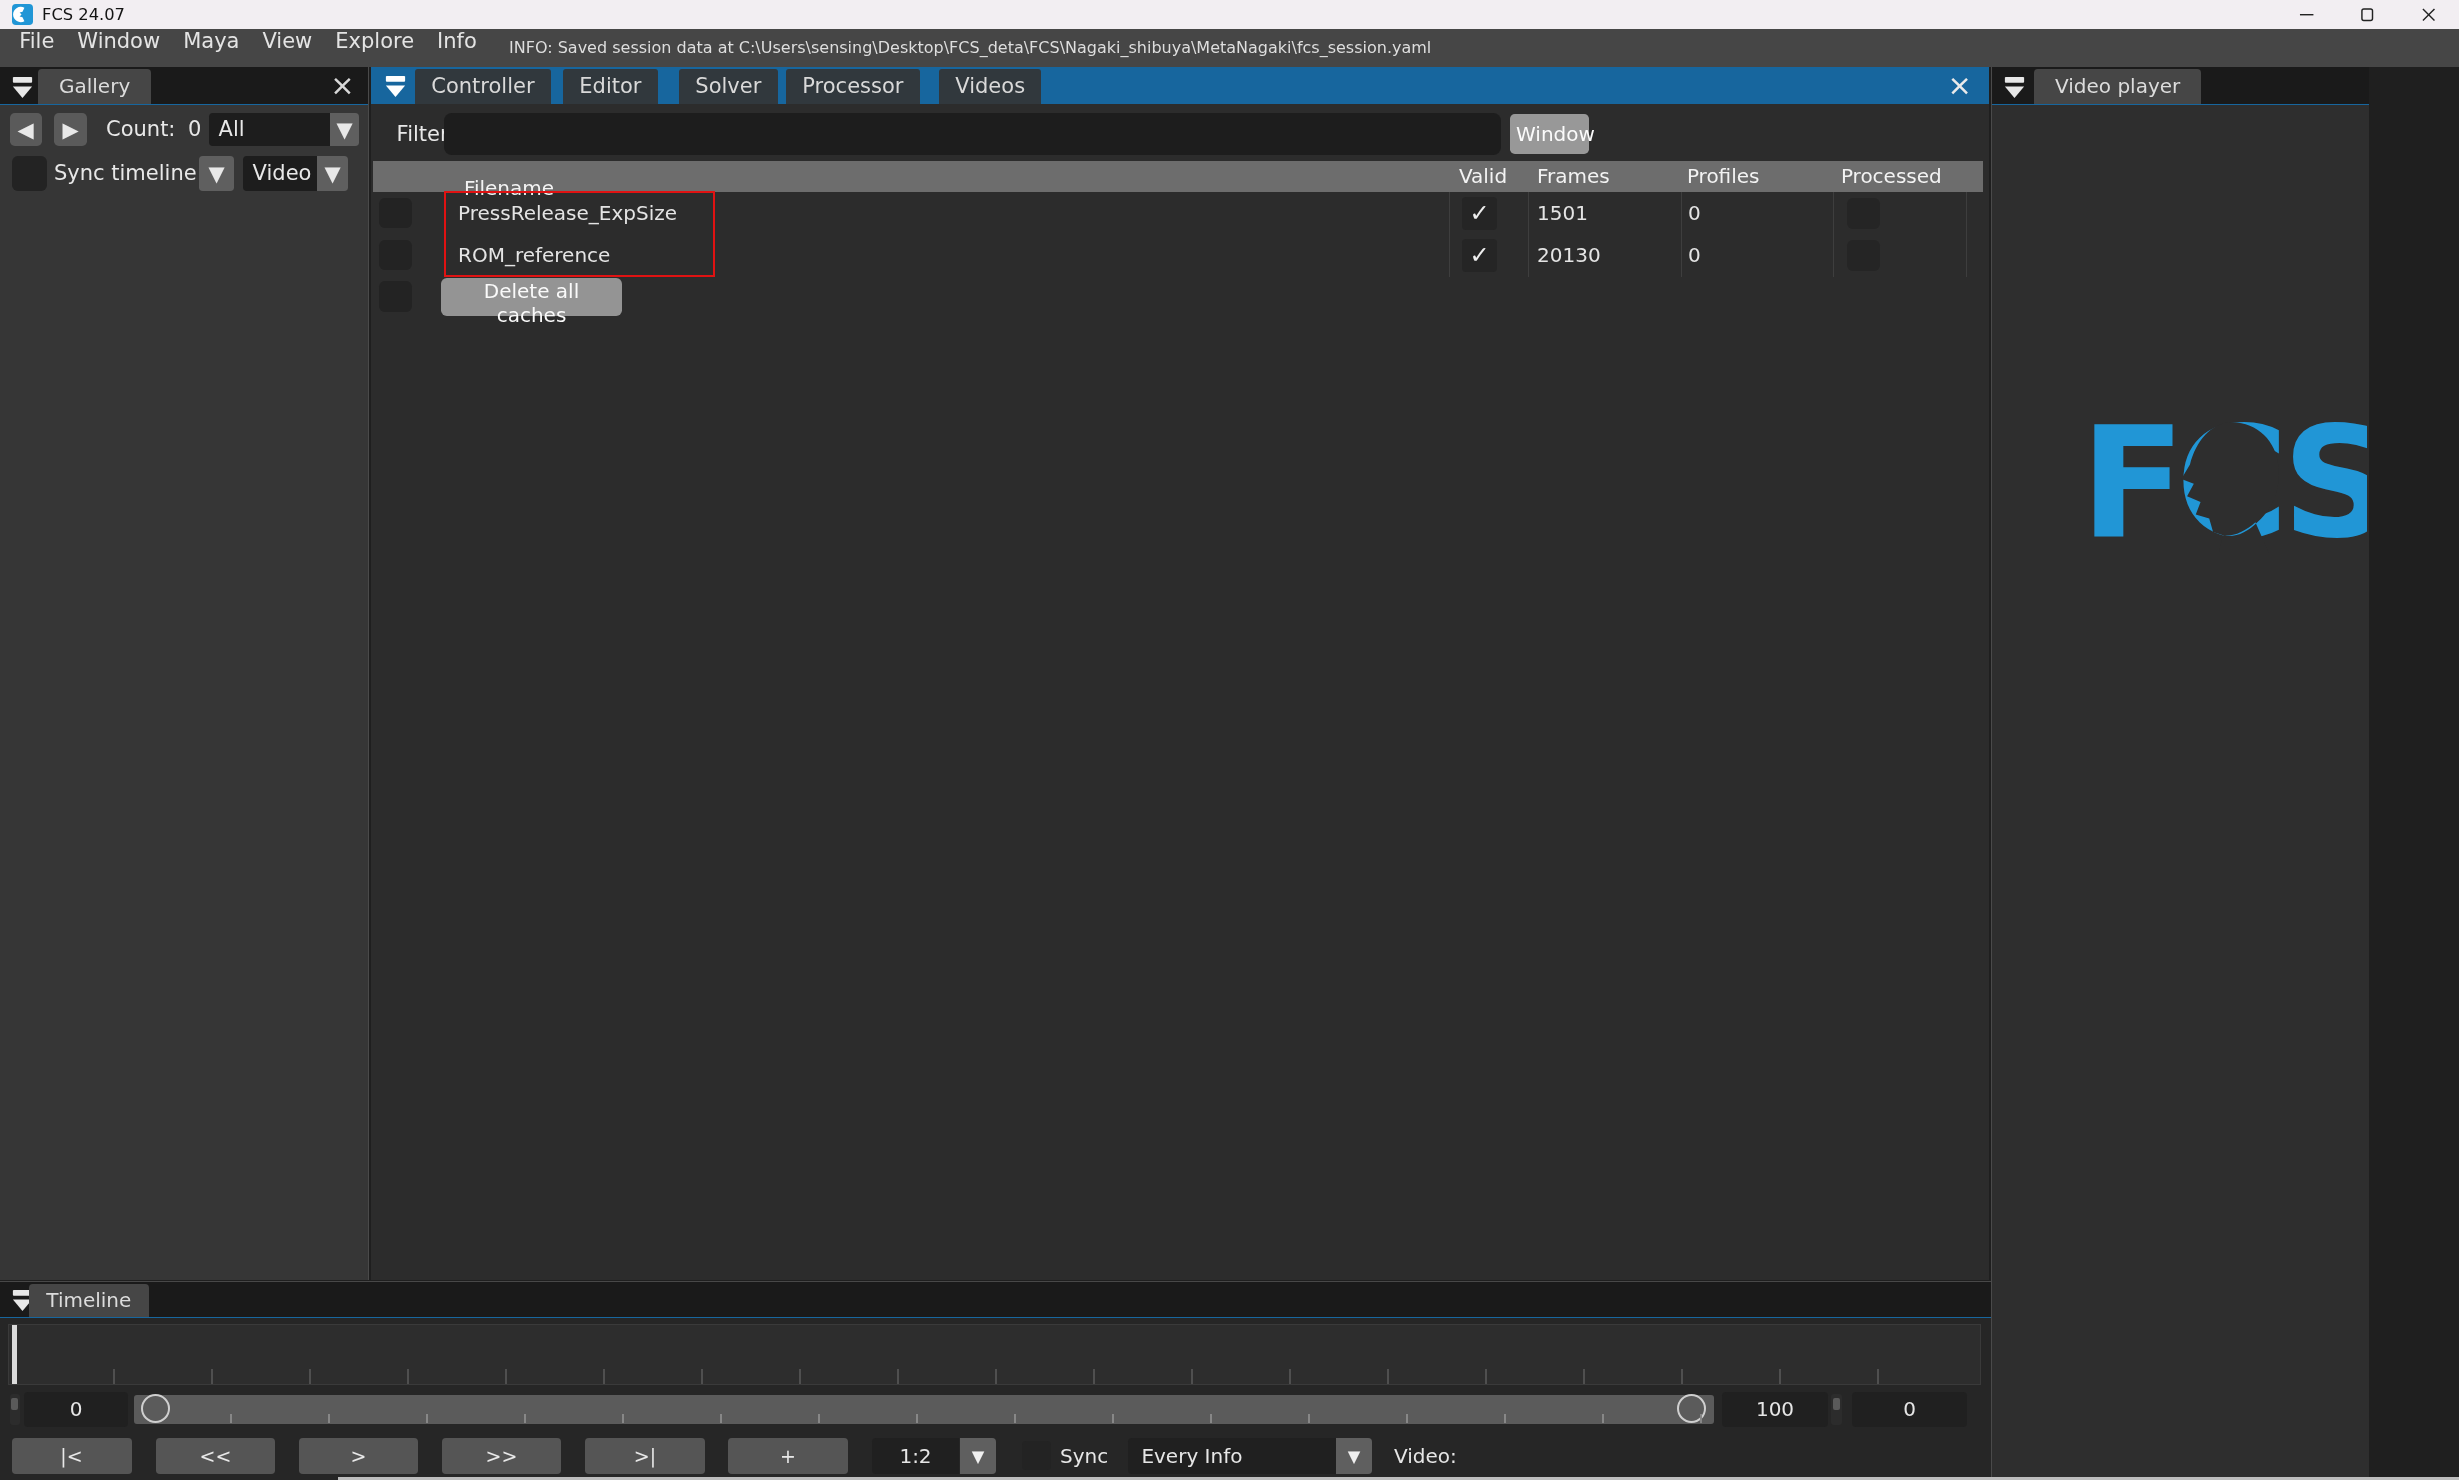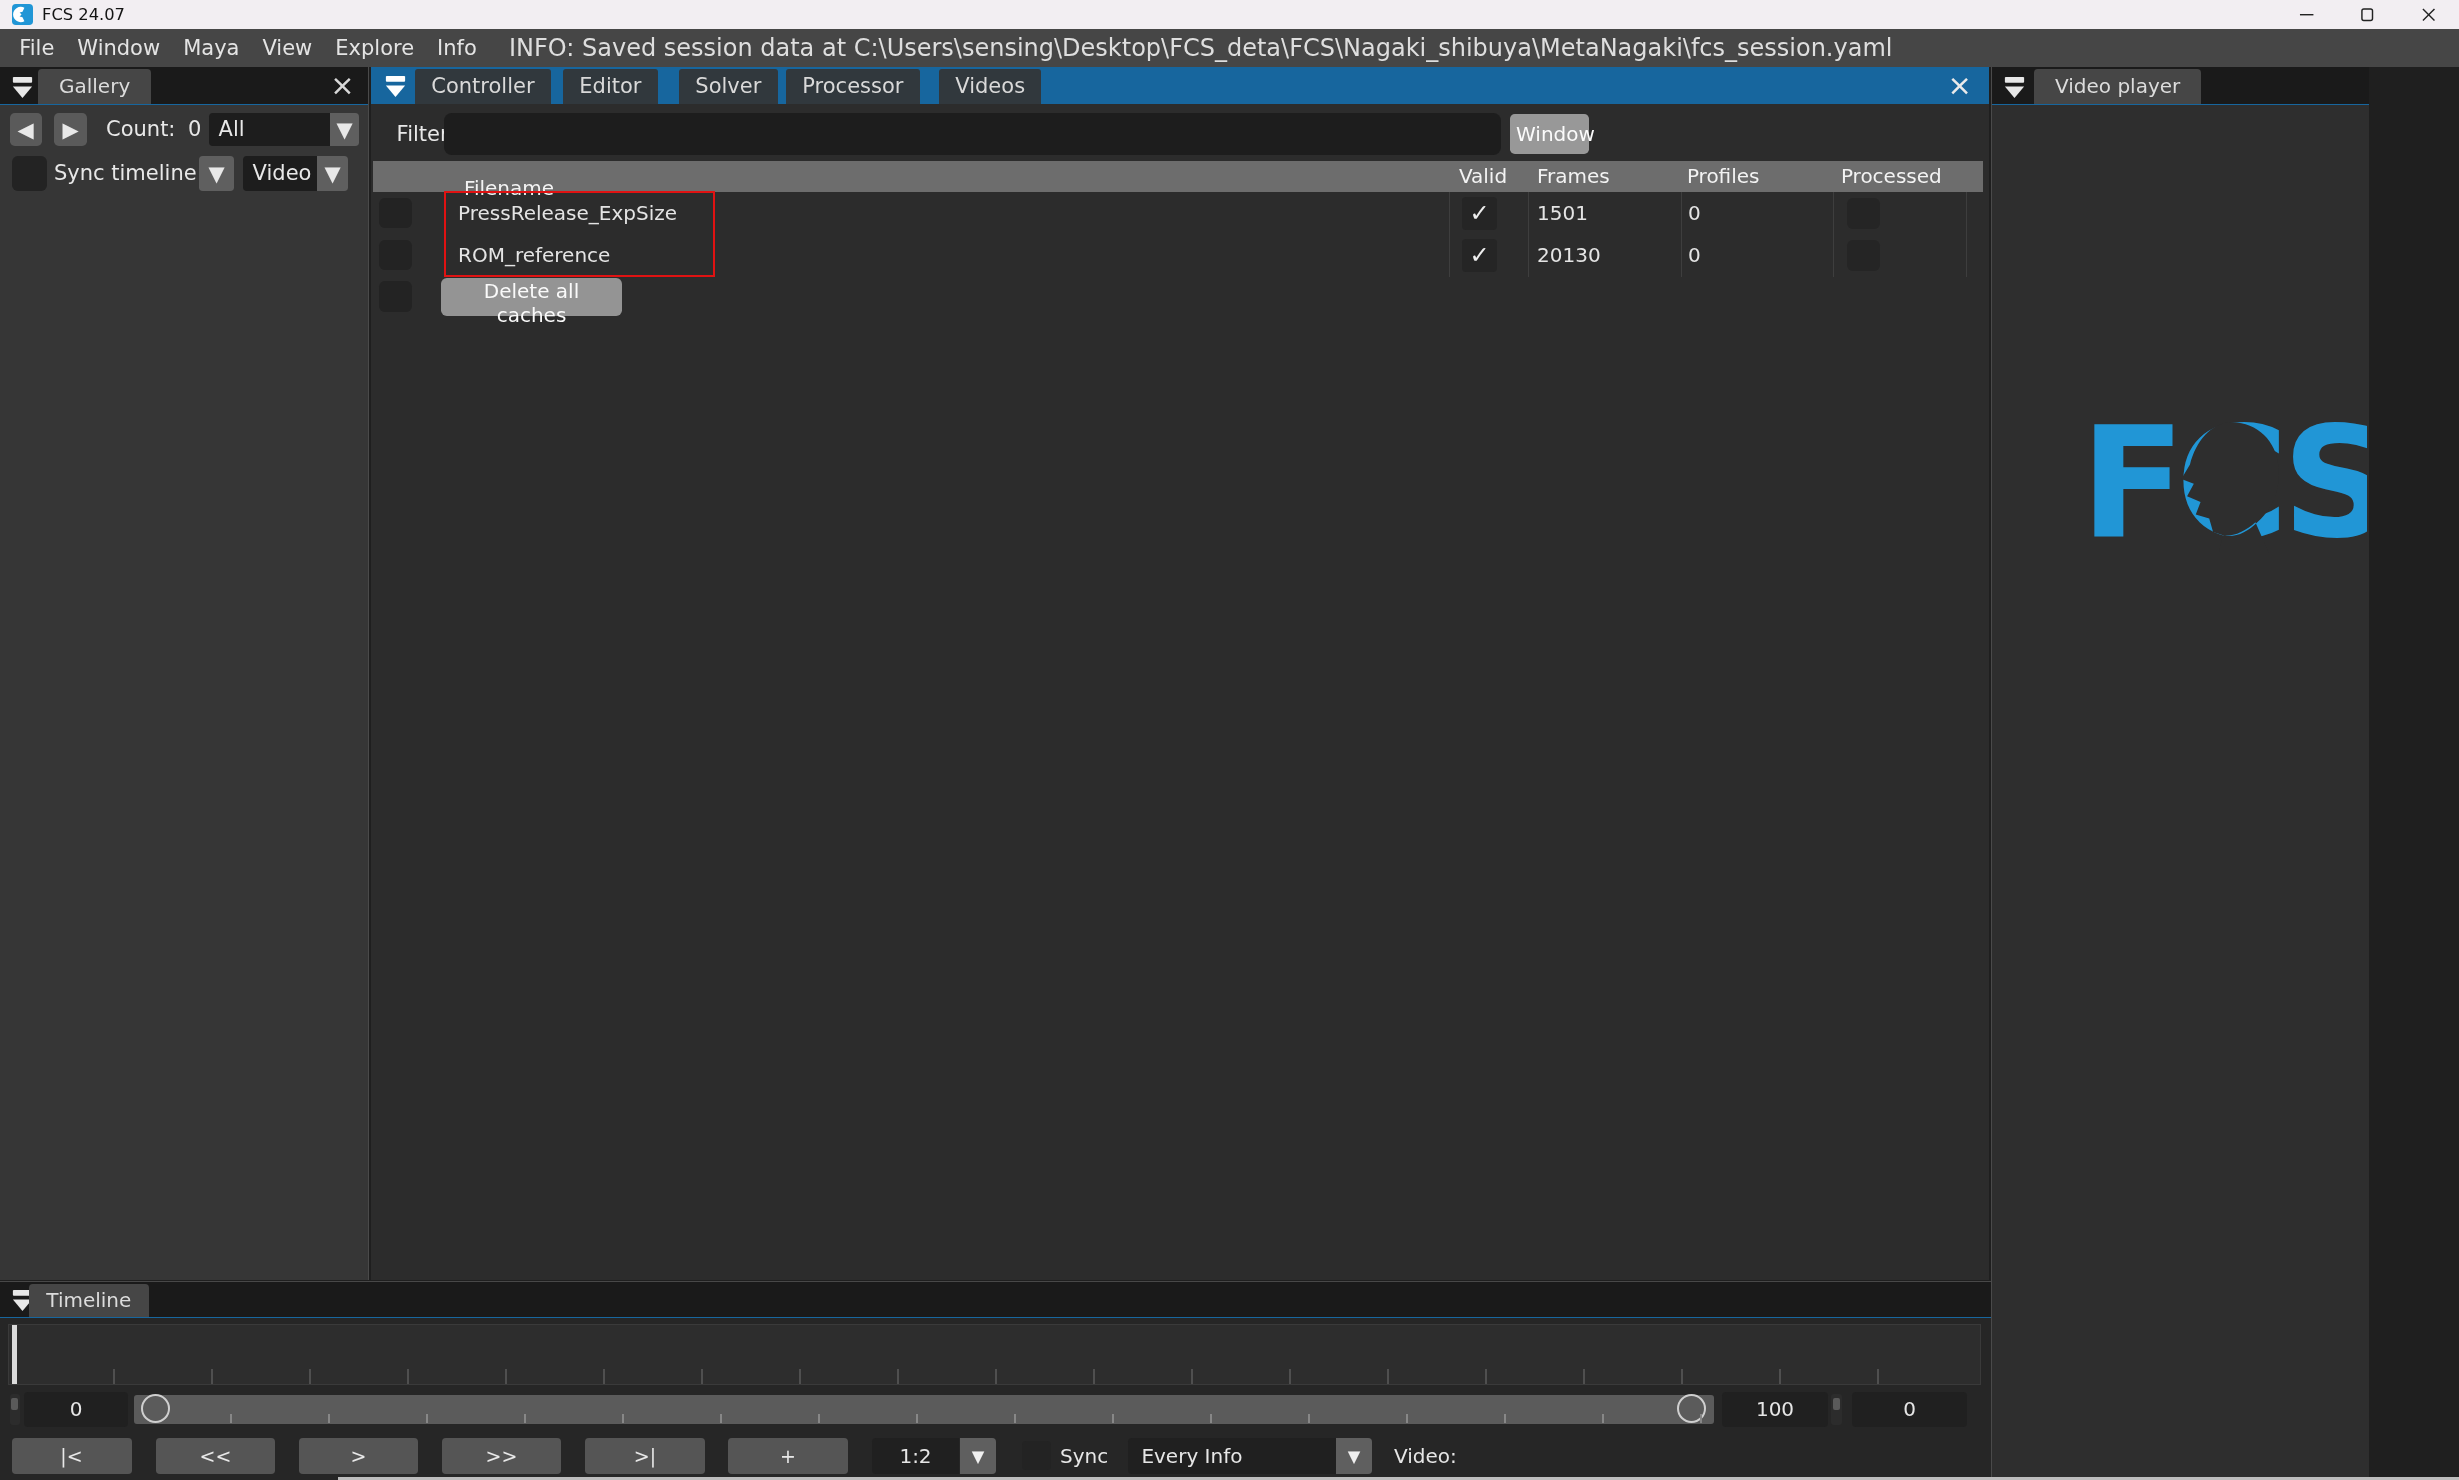--- a/index.html
+++ b/index.html
@@ -8,25 +8,25 @@
     -webkit-font-smoothing:antialiased;}
   
   .titlebar{position:absolute;left:0;top:0;width:2459px;height:29px;background:#f2eef2;
     display:flex;align-items:center;}
   .app-icon{margin-left:11.5px;display:flex;}
   .title-text{margin-left:9.6px;font-size:16.3px;color:#141414;}
   .win-controls{position:absolute;right:0;top:0;height:29px;display:flex;}
   .win-btn{width:61px;height:29px;display:flex;align-items:center;justify-content:center;}
   
   .menubar{position:absolute;left:0;top:29px;width:2459px;height:38px;background:#464646;
-    display:flex;align-items:center;color:#e4e4e4;font-size:21px;}
+    display:flex;align-items:flex-start;color:#e4e4e4;font-size:21px;}
   .menu-item{padding:0 11.5px;}
   .menu-item:first-child{margin-left:7.7px;}
   .status-text{position:absolute;left:509px;top:0;height:38px;line-height:38px;
-    color:#dedede;font-size:24px;white-space:nowrap;}
+    color:#dedede;font-size:16px;white-space:nowrap;}
   
   .panel-header{position:relative;height:37px;background:#1a1a1a;
     border-bottom:1.9px solid var(--accent,#1b679f);}
   .panel-tab{position:absolute;bottom:0;height:35px;line-height:35px;background:#464646;
     color:#dcdcdc;font-size:20px;padding:0 21px;border-radius:3.8px 3.8px 0 0;}
   .chev{position:absolute;left:9.6px;top:6.7px;}
   .close-x{position:absolute;top:1.9px;color:#d8d8d8;font-size:29px;line-height:33px;}
   .dark-field{background:#1d1d1d;color:#e6e6e6;border-radius:3.8px 0 0 3.8px;}
   .dd-btn{background:#5f5f5f;color:#f0f0f0;border-radius:0 3.8px 3.8px 0;
     display:flex;align-items:center;justify-content:center;font-size:16.3px;}

